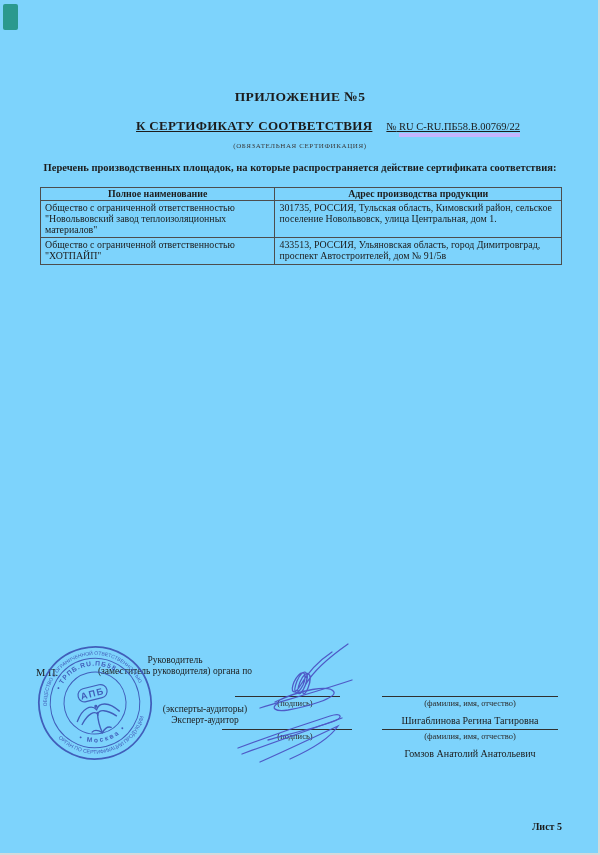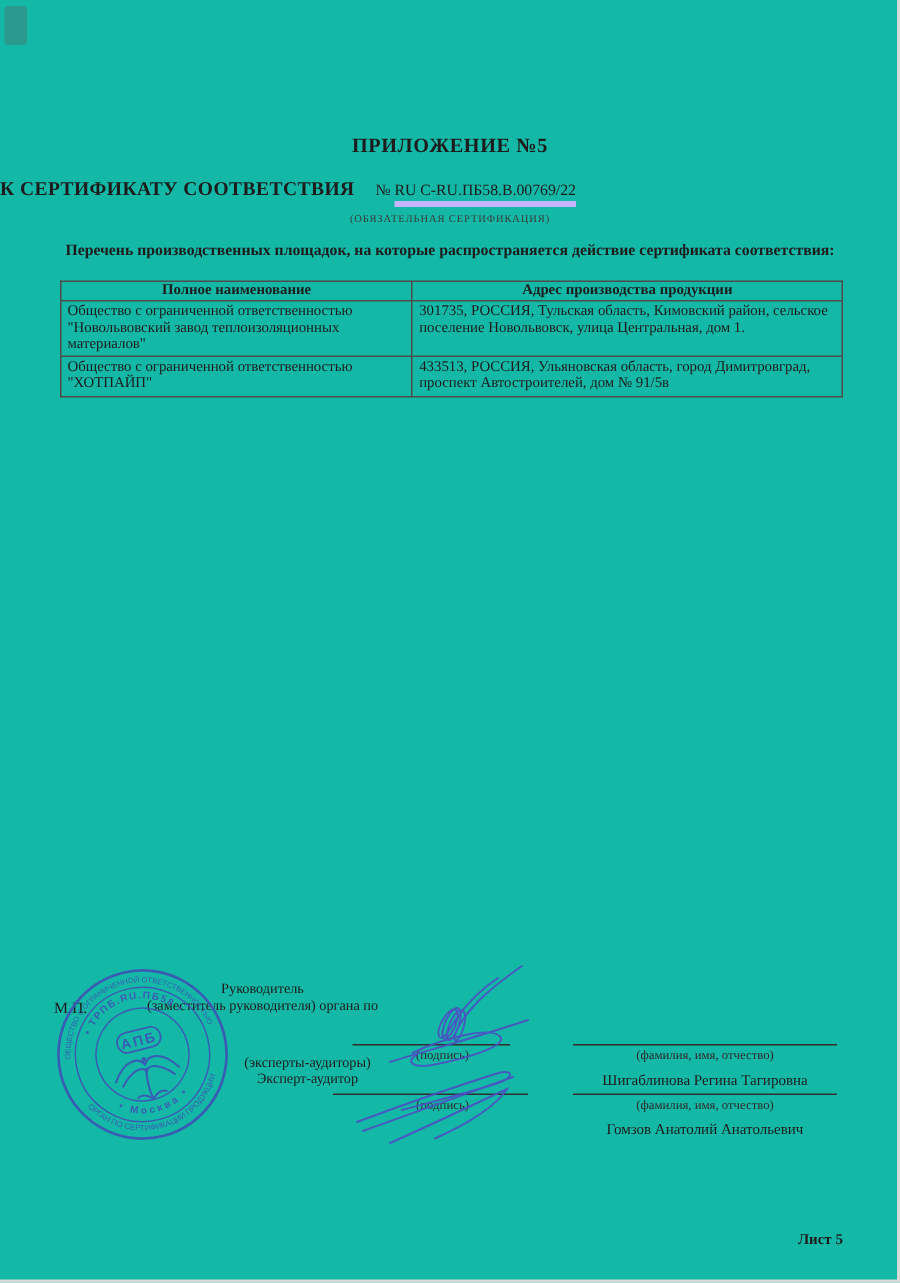--- a/index.html
+++ b/index.html
@@ -1,25 +1,25 @@
 <!DOCTYPE html>
 <html><head>
 <meta charset="utf-8">
 <style>
   html,body{margin:0;padding:0;background:#ffffff;}
   .page{
-    position:relative;width:600px;height:855px;background:#14b8a6;overflow:hidden;
+    position:relative;width:600px;height:855px;background:#7dd3fc;overflow:hidden;
     font-family:"Liberation Serif","DejaVu Serif",serif;color:#1c1c1c;
     box-shadow:inset -2px -2px 0 #d9d9d9;
   }
   .corner-tab{position:absolute;left:3px;top:4px;width:15px;height:26px;border-radius:2px;}
   .doc-title{position:absolute;left:0;top:89px;width:600px;text-align:center;
     font-size:13.5px;font-weight:bold;letter-spacing:.4px;}
   .cert-row{position:absolute;left:0;top:118px;width:520px;display:flex;
-    justify-content:flex-start;align-items:baseline;gap:14px;}
+    justify-content:flex-end;align-items:baseline;gap:14px;text-decoration:underline;}
   .cert-label{font-size:13px;font-weight:bold;letter-spacing:.3px;}
   .cert-number{font-size:10.5px;white-space:nowrap;}
   .cert-number .num{border-bottom:4px solid #c4b5fd;padding-bottom:1px;}
   .cert-type{position:absolute;left:0;top:142px;width:600px;text-align:center;
     font-size:7px;letter-spacing:.6px;color:#3a3a3a;}
   .subtitle{position:absolute;left:30px;top:162px;width:540px;text-align:center;
     font-size:10.5px;font-weight:bold;}
   table.sites{position:absolute;left:40px;top:187px;width:522px;border-collapse:collapse;
     table-layout:fixed;font-size:9.9px;line-height:1.12;}
   table.sites th,table.sites td{border:1px solid #4d4d4d;padding:1px 4px 2px;vertical-align:top;}

